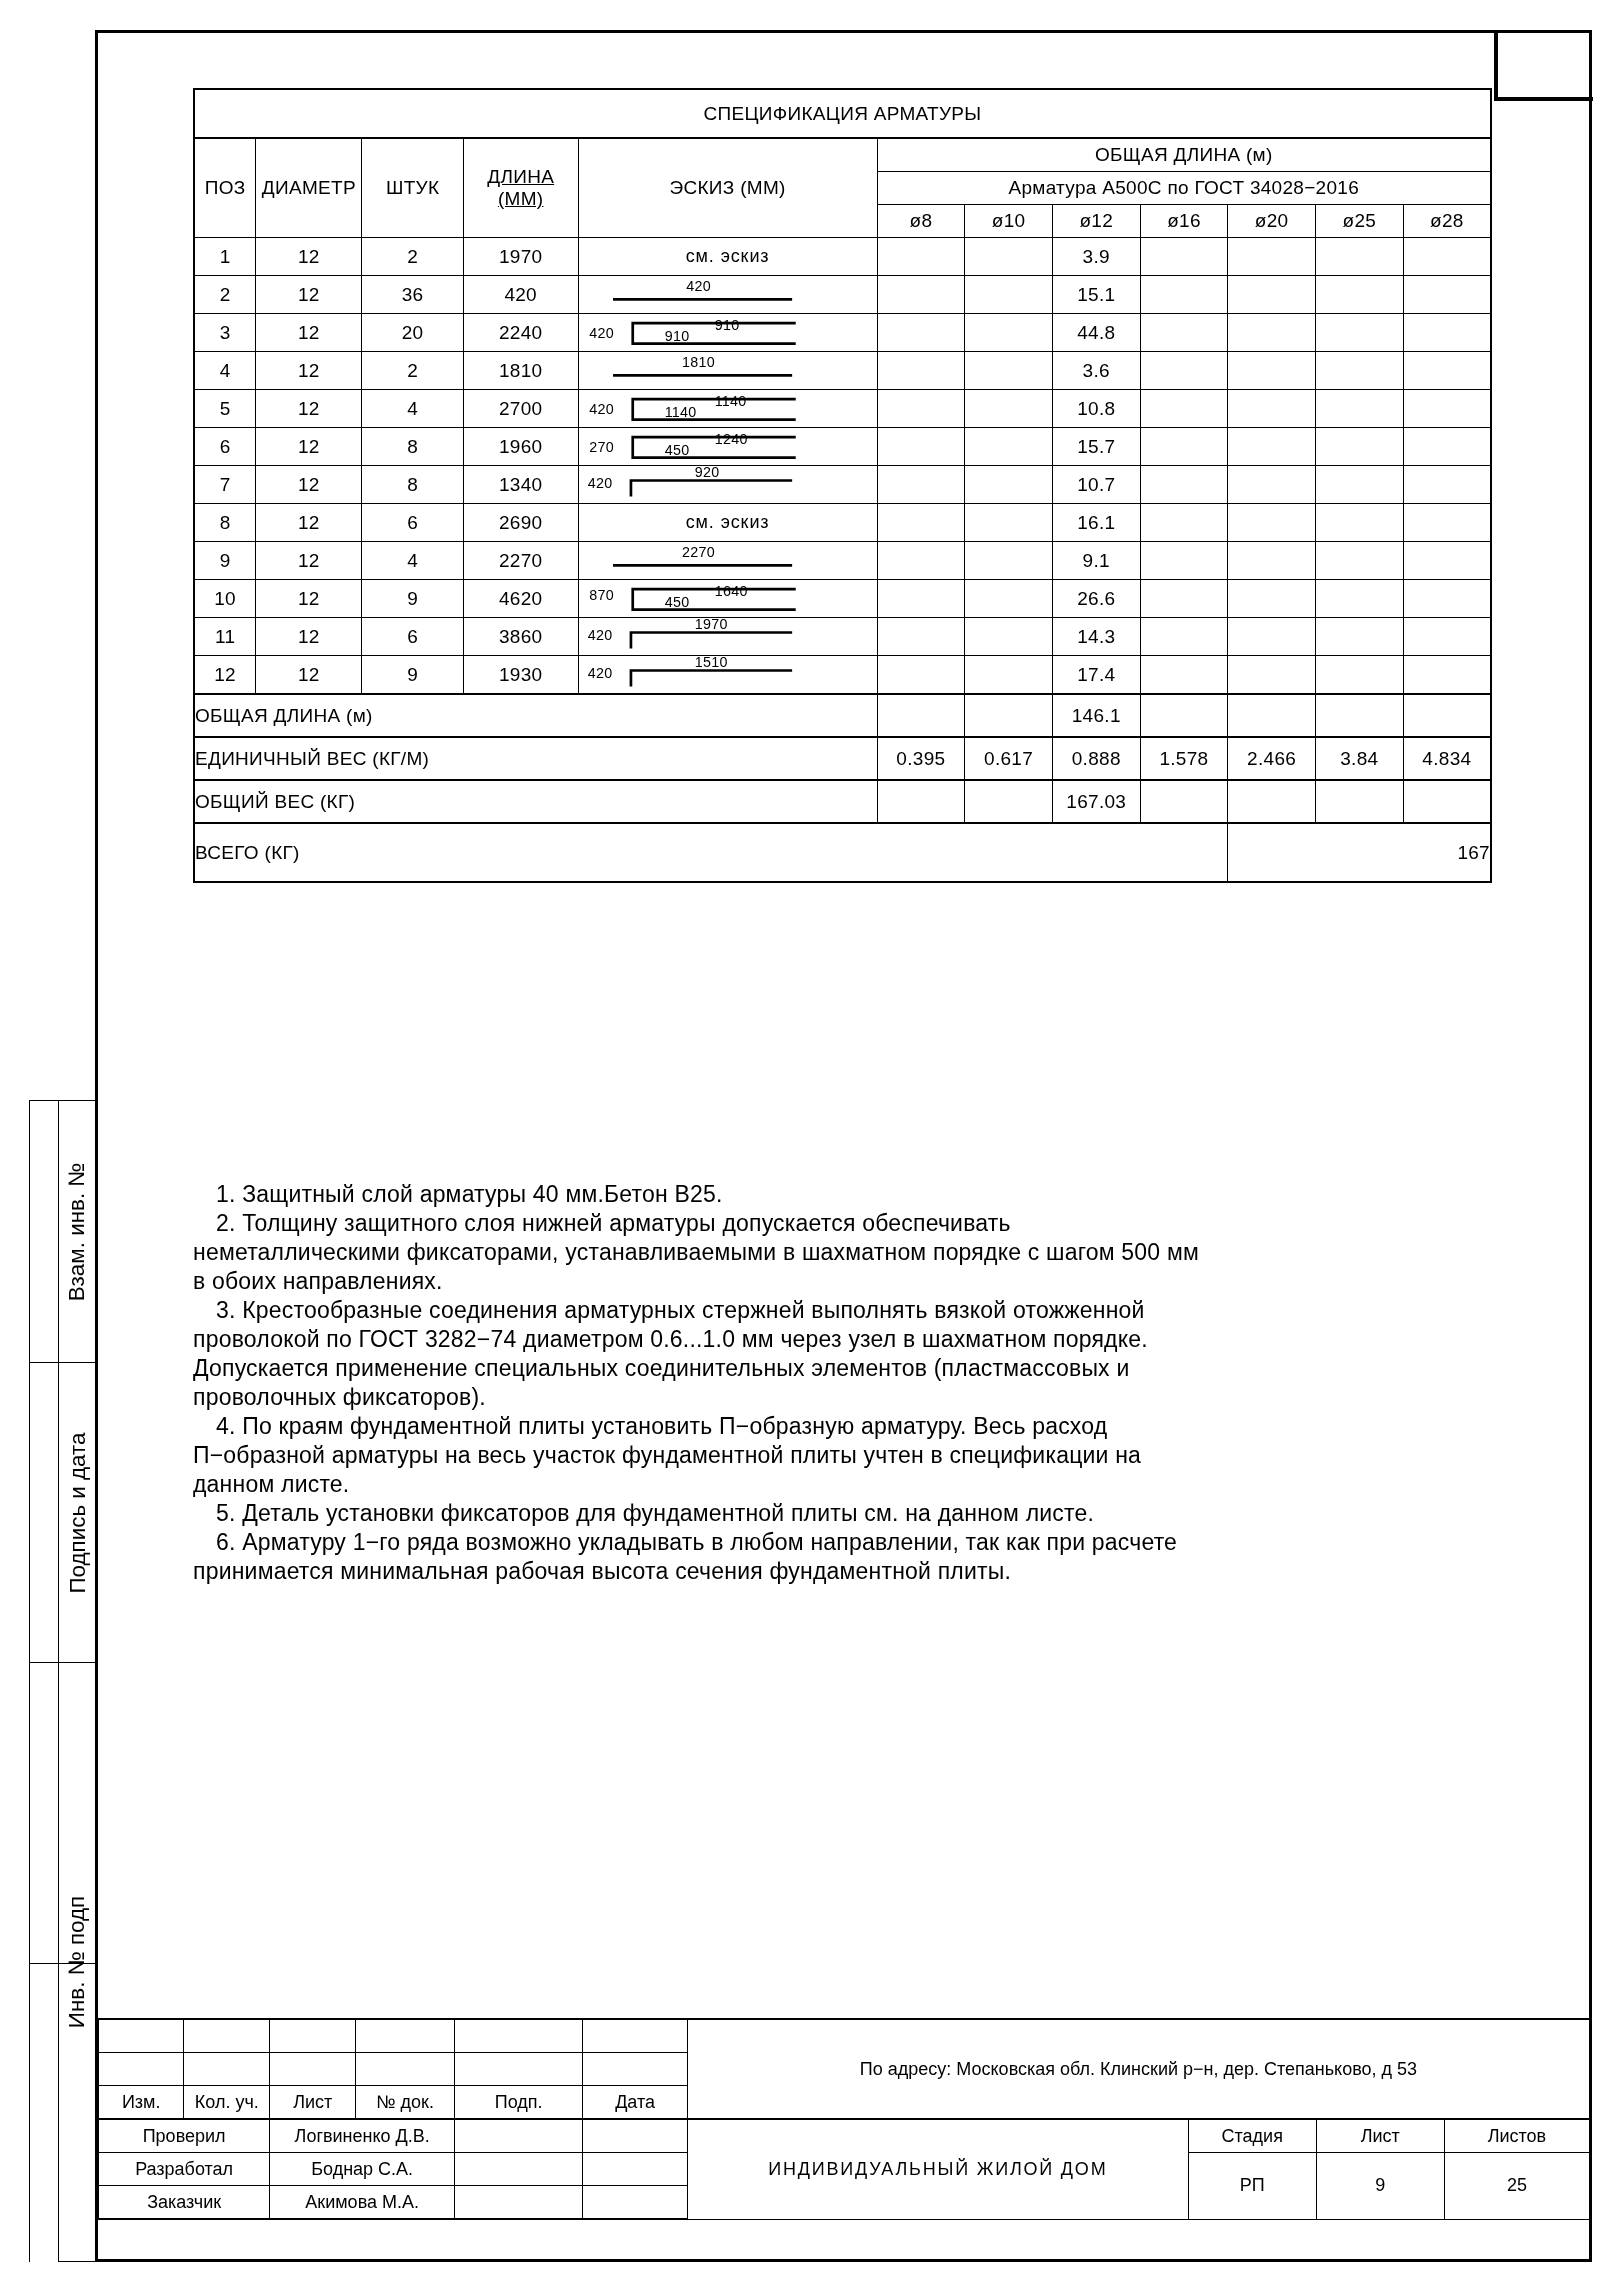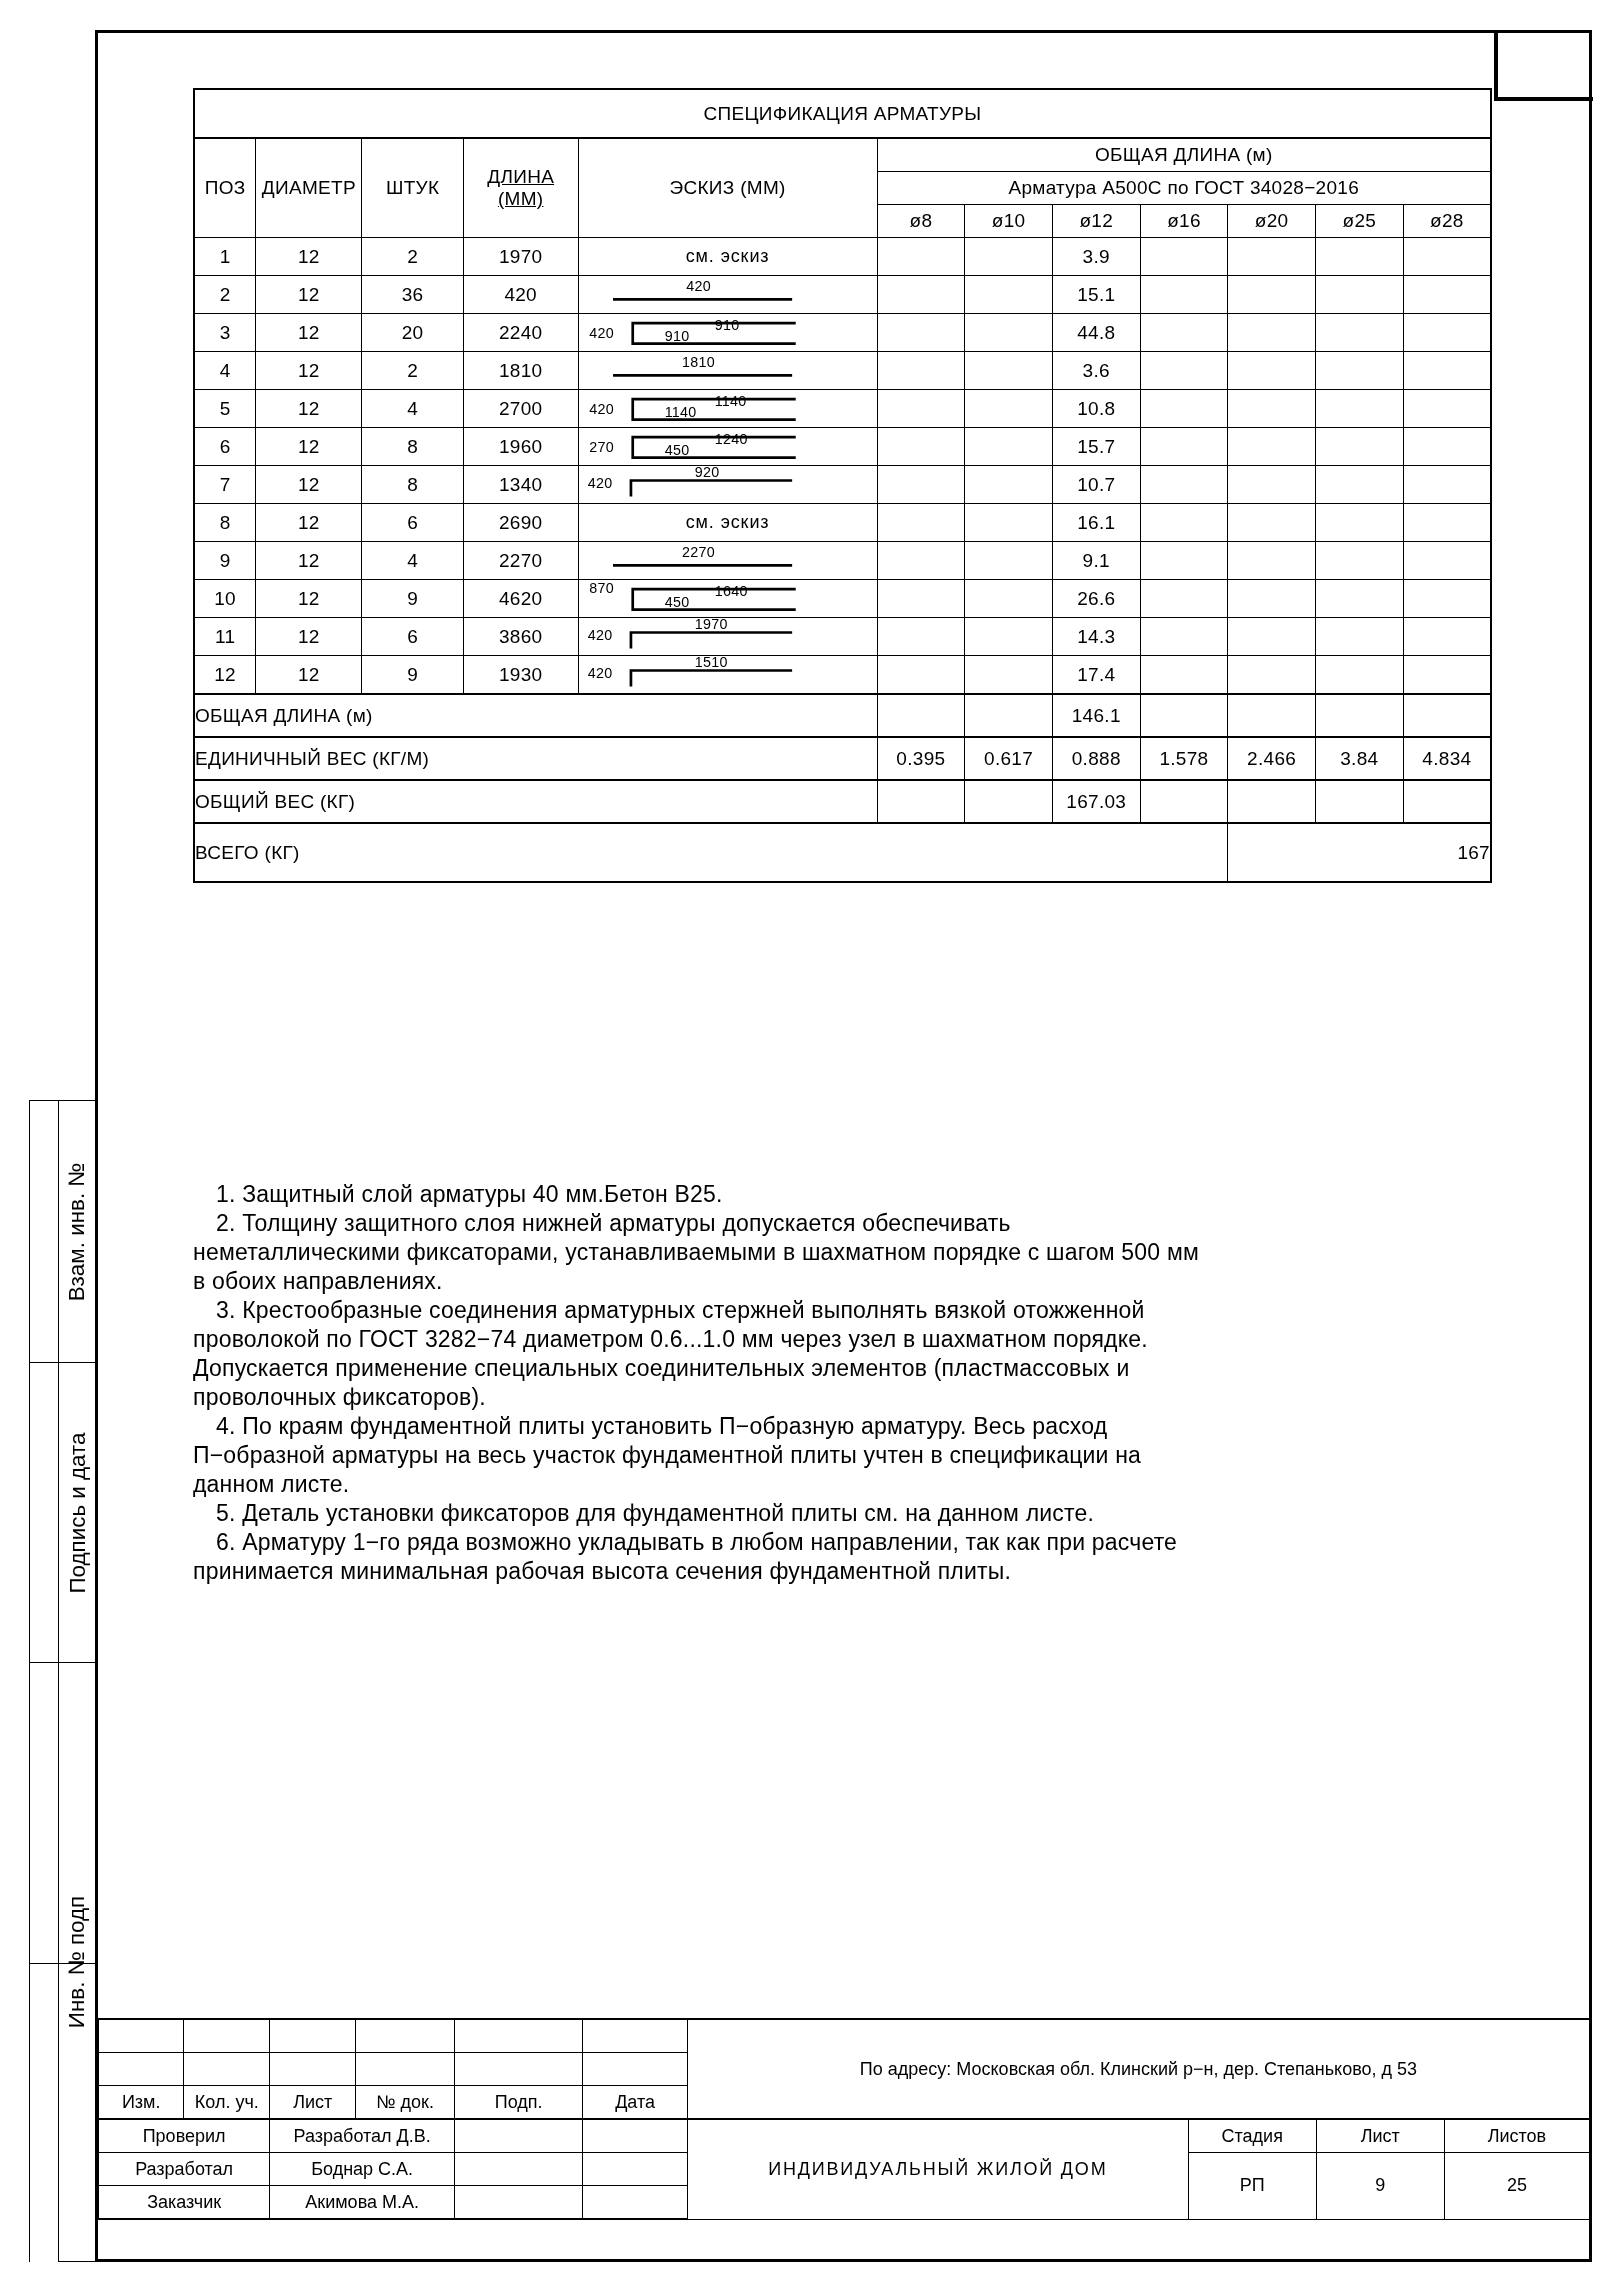--- a/index.html
+++ b/index.html
@@ -459,21 +459,21 @@
       <tr class="data-row">
         <td class="thick-l">10</td>
         <td>12</td>
         <td>9</td>
         <td>4620</td>
         <td>
           <div class="sk-wrap">
             <svg class="sk-svg" width="240" height="37" viewBox="0 0 268 41">
               <path d="M 242 10 L 60 10 L 60 33 L 242 33" stroke="#000" stroke-width="3" fill="none"></path>
             </svg>
-            <div class="sk-dim" style="left: 10.7px; top: 0;">870</div>
+            <div class="sk-dim" style="left: 10.7px; top: 7px;">870</div>
             <div class="sk-dim" style="left: 86px; top: 14.3px;">450</div>
             <div class="sk-dim" style="left: 136px; top: 2.7px;">1640</div>
           </div>
         </td>
         <td></td>
         <td></td>
         <td>26.6</td>
         <td></td>
         <td></td>
         <td></td>
@@ -612,21 +612,21 @@
       <tr id="tb-rev-header-row">
           <td class="tb-thick-l">Изм.</td>
           <td class="">Кол. уч.</td>
           <td class="">Лист</td>
           <td class="">№ док.</td>
           <td class="">Подп.</td>
           <td class="">Дата</td>
         </tr>
       <tr>
         <td class="tb-thick-l tb-thick-t tb-left" colspan="2">Проверил</td>
-        <td class="tb-thick-t" colspan="2">Разработал Д.В.</td>
+        <td class="tb-thick-t" colspan="2">Логвиненко Д.В.</td>
         <td class="tb-thick-t"></td>
         <td class="tb-thick-t"></td>
         <td class="tb-thick-t" rowspan="3" id="tb-object">ИНДИВИДУАЛЬНЫЙ ЖИЛОЙ ДОМ</td>
         <td class="tb-thick-t">Стадия</td>
         <td class="tb-thick-t">Лист</td>
         <td class="tb-thick-t tb-thick-r">Листов</td>
       </tr>
       <tr>
         <td class="tb-thick-l tb-left" colspan="2">Разработал</td>
         <td colspan="2">Боднар С.А.</td>

